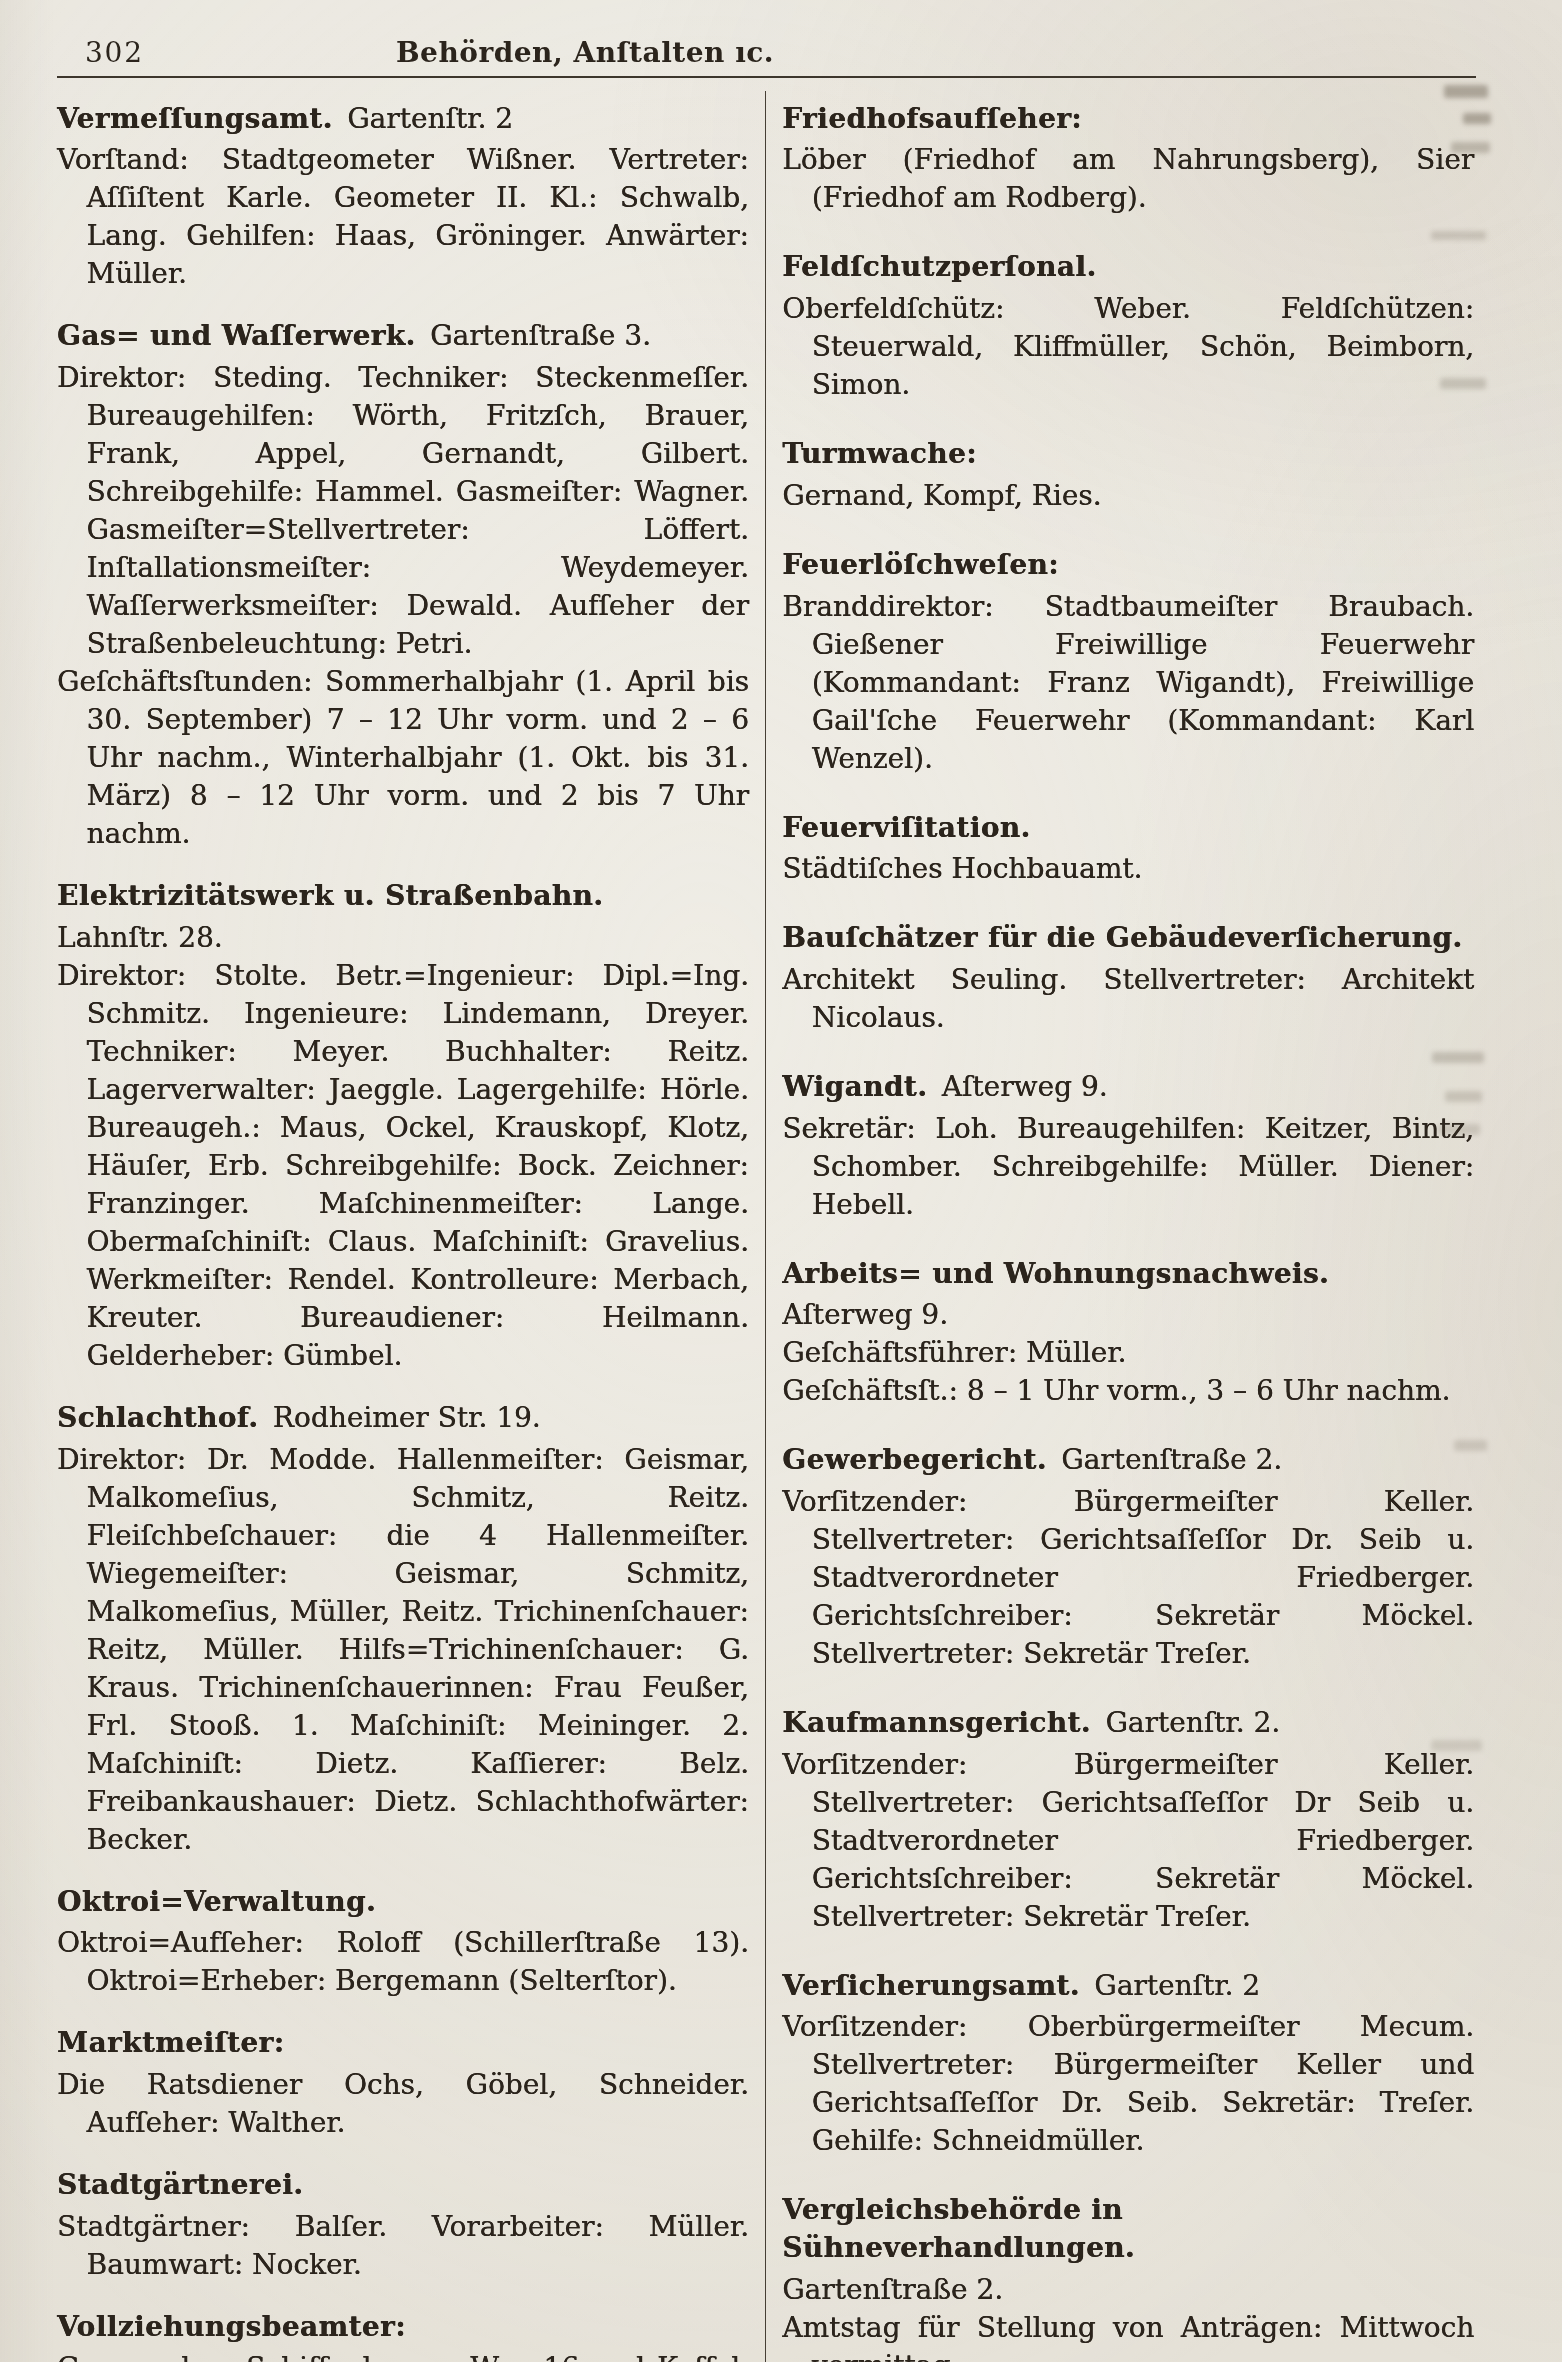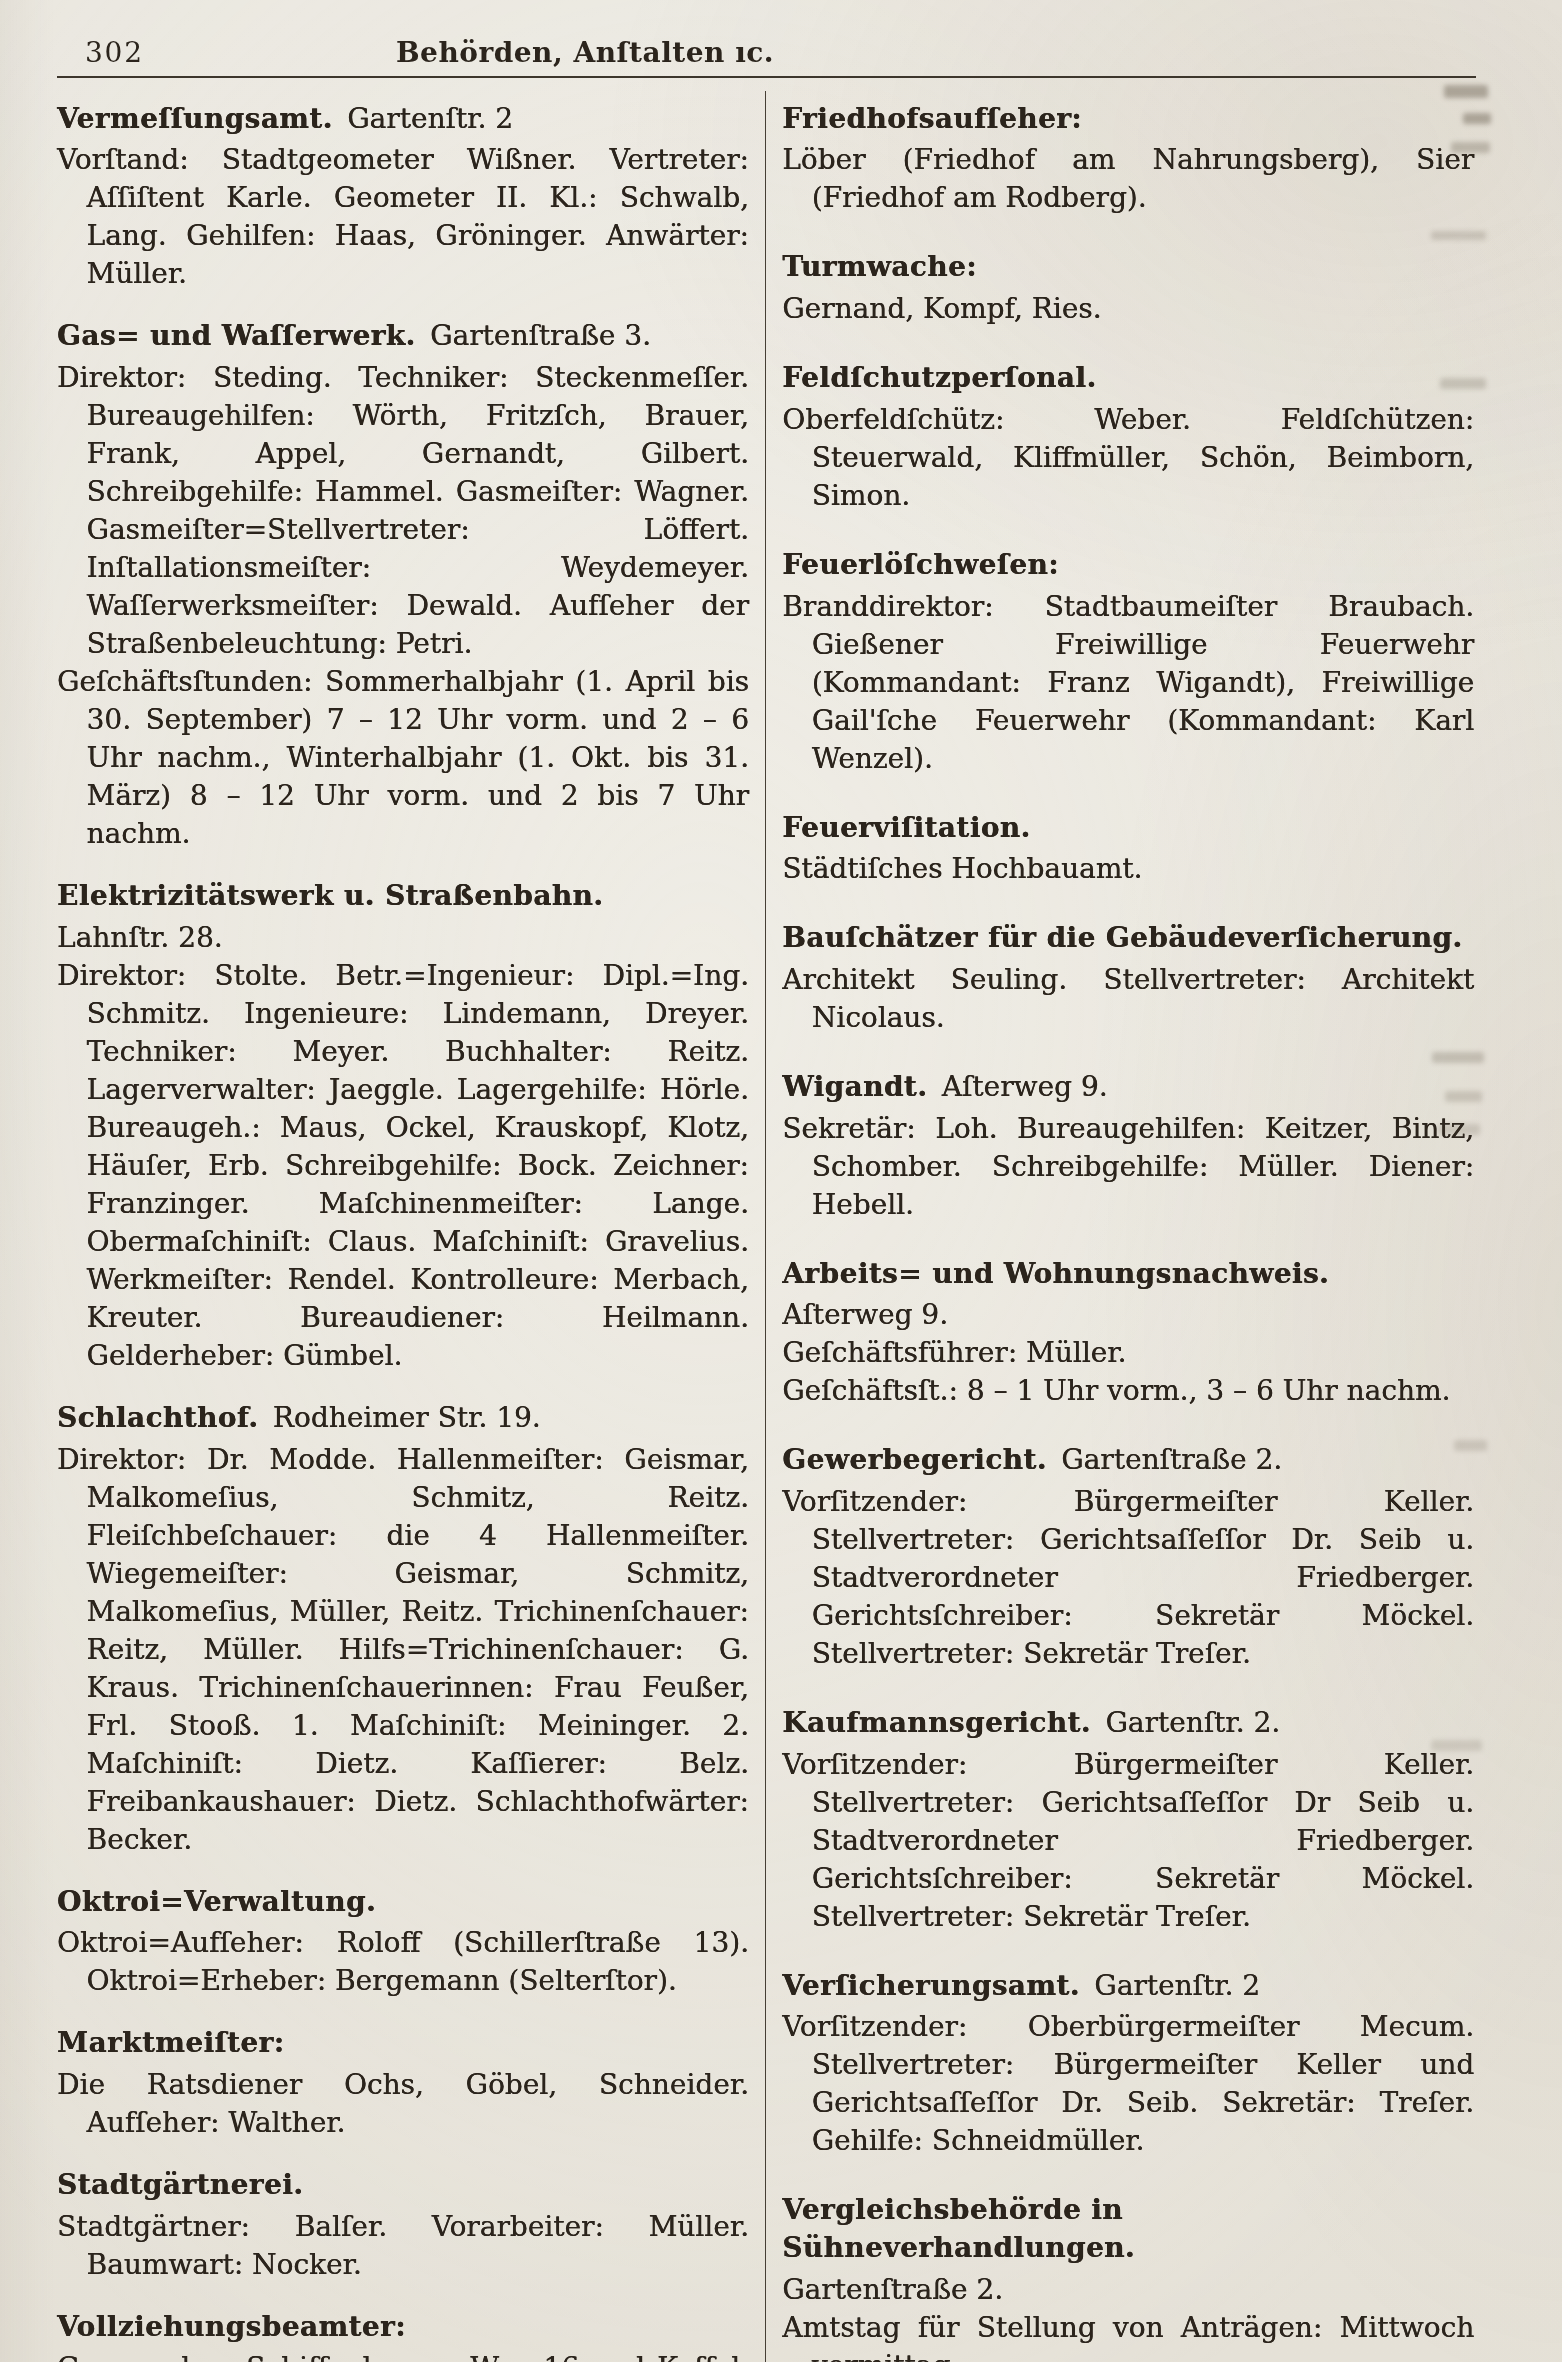--- a/index.html
+++ b/index.html
@@ -131,26 +131,26 @@
           <p class="para">Gemmecker, Schiffenberger Weg 16 und Keſſel, Bruchſtraße 13.</p>
         </section>
       </div>
     <div class="divider"></div>
     <div class="col" id="col-right">
         <section class="entry">
           <h3><span>Friedhofsaufſeher:</span></h3>
           <p class="para">Löber (Friedhof am Nahrungsberg), Sier (Friedhof am Rodberg).</p>
         </section>
         <section class="entry">
+          <h3><span>Feldſchutzperſonal.</span></h3>
+          <p class="para">Oberfeldſchütz: Weber. Feldſchützen: Steuerwald, Kliffmüller, Schön, Beimborn, Simon.</p>
+        </section>
+        <section class="entry">
           <h3><span>Turmwache:</span></h3>
           <p class="para">Gernand, Kompf, Ries.</p>
-        </section>
-        <section class="entry">
-          <h3><span>Feldſchutzperſonal.</span></h3>
-          <p class="para">Oberfeldſchütz: Weber. Feldſchützen: Steuerwald, Kliffmüller, Schön, Beimborn, Simon.</p>
         </section>
         <section class="entry">
           <h3><span>Feuerlöſchweſen:</span></h3>
           <p class="para">Branddirektor: Stadtbaumeiſter Braubach. Gießener Freiwillige Feuerwehr (Kommandant: Franz Wigandt), Freiwillige Gail'ſche Feuerwehr (Kommandant: Karl Wenzel).</p>
         </section>
         <section class="entry">
           <h3><span>Feuerviſitation.</span></h3>
           <p class="para">Städtiſches Hochbauamt.</p>
         </section>
         <section class="entry">

